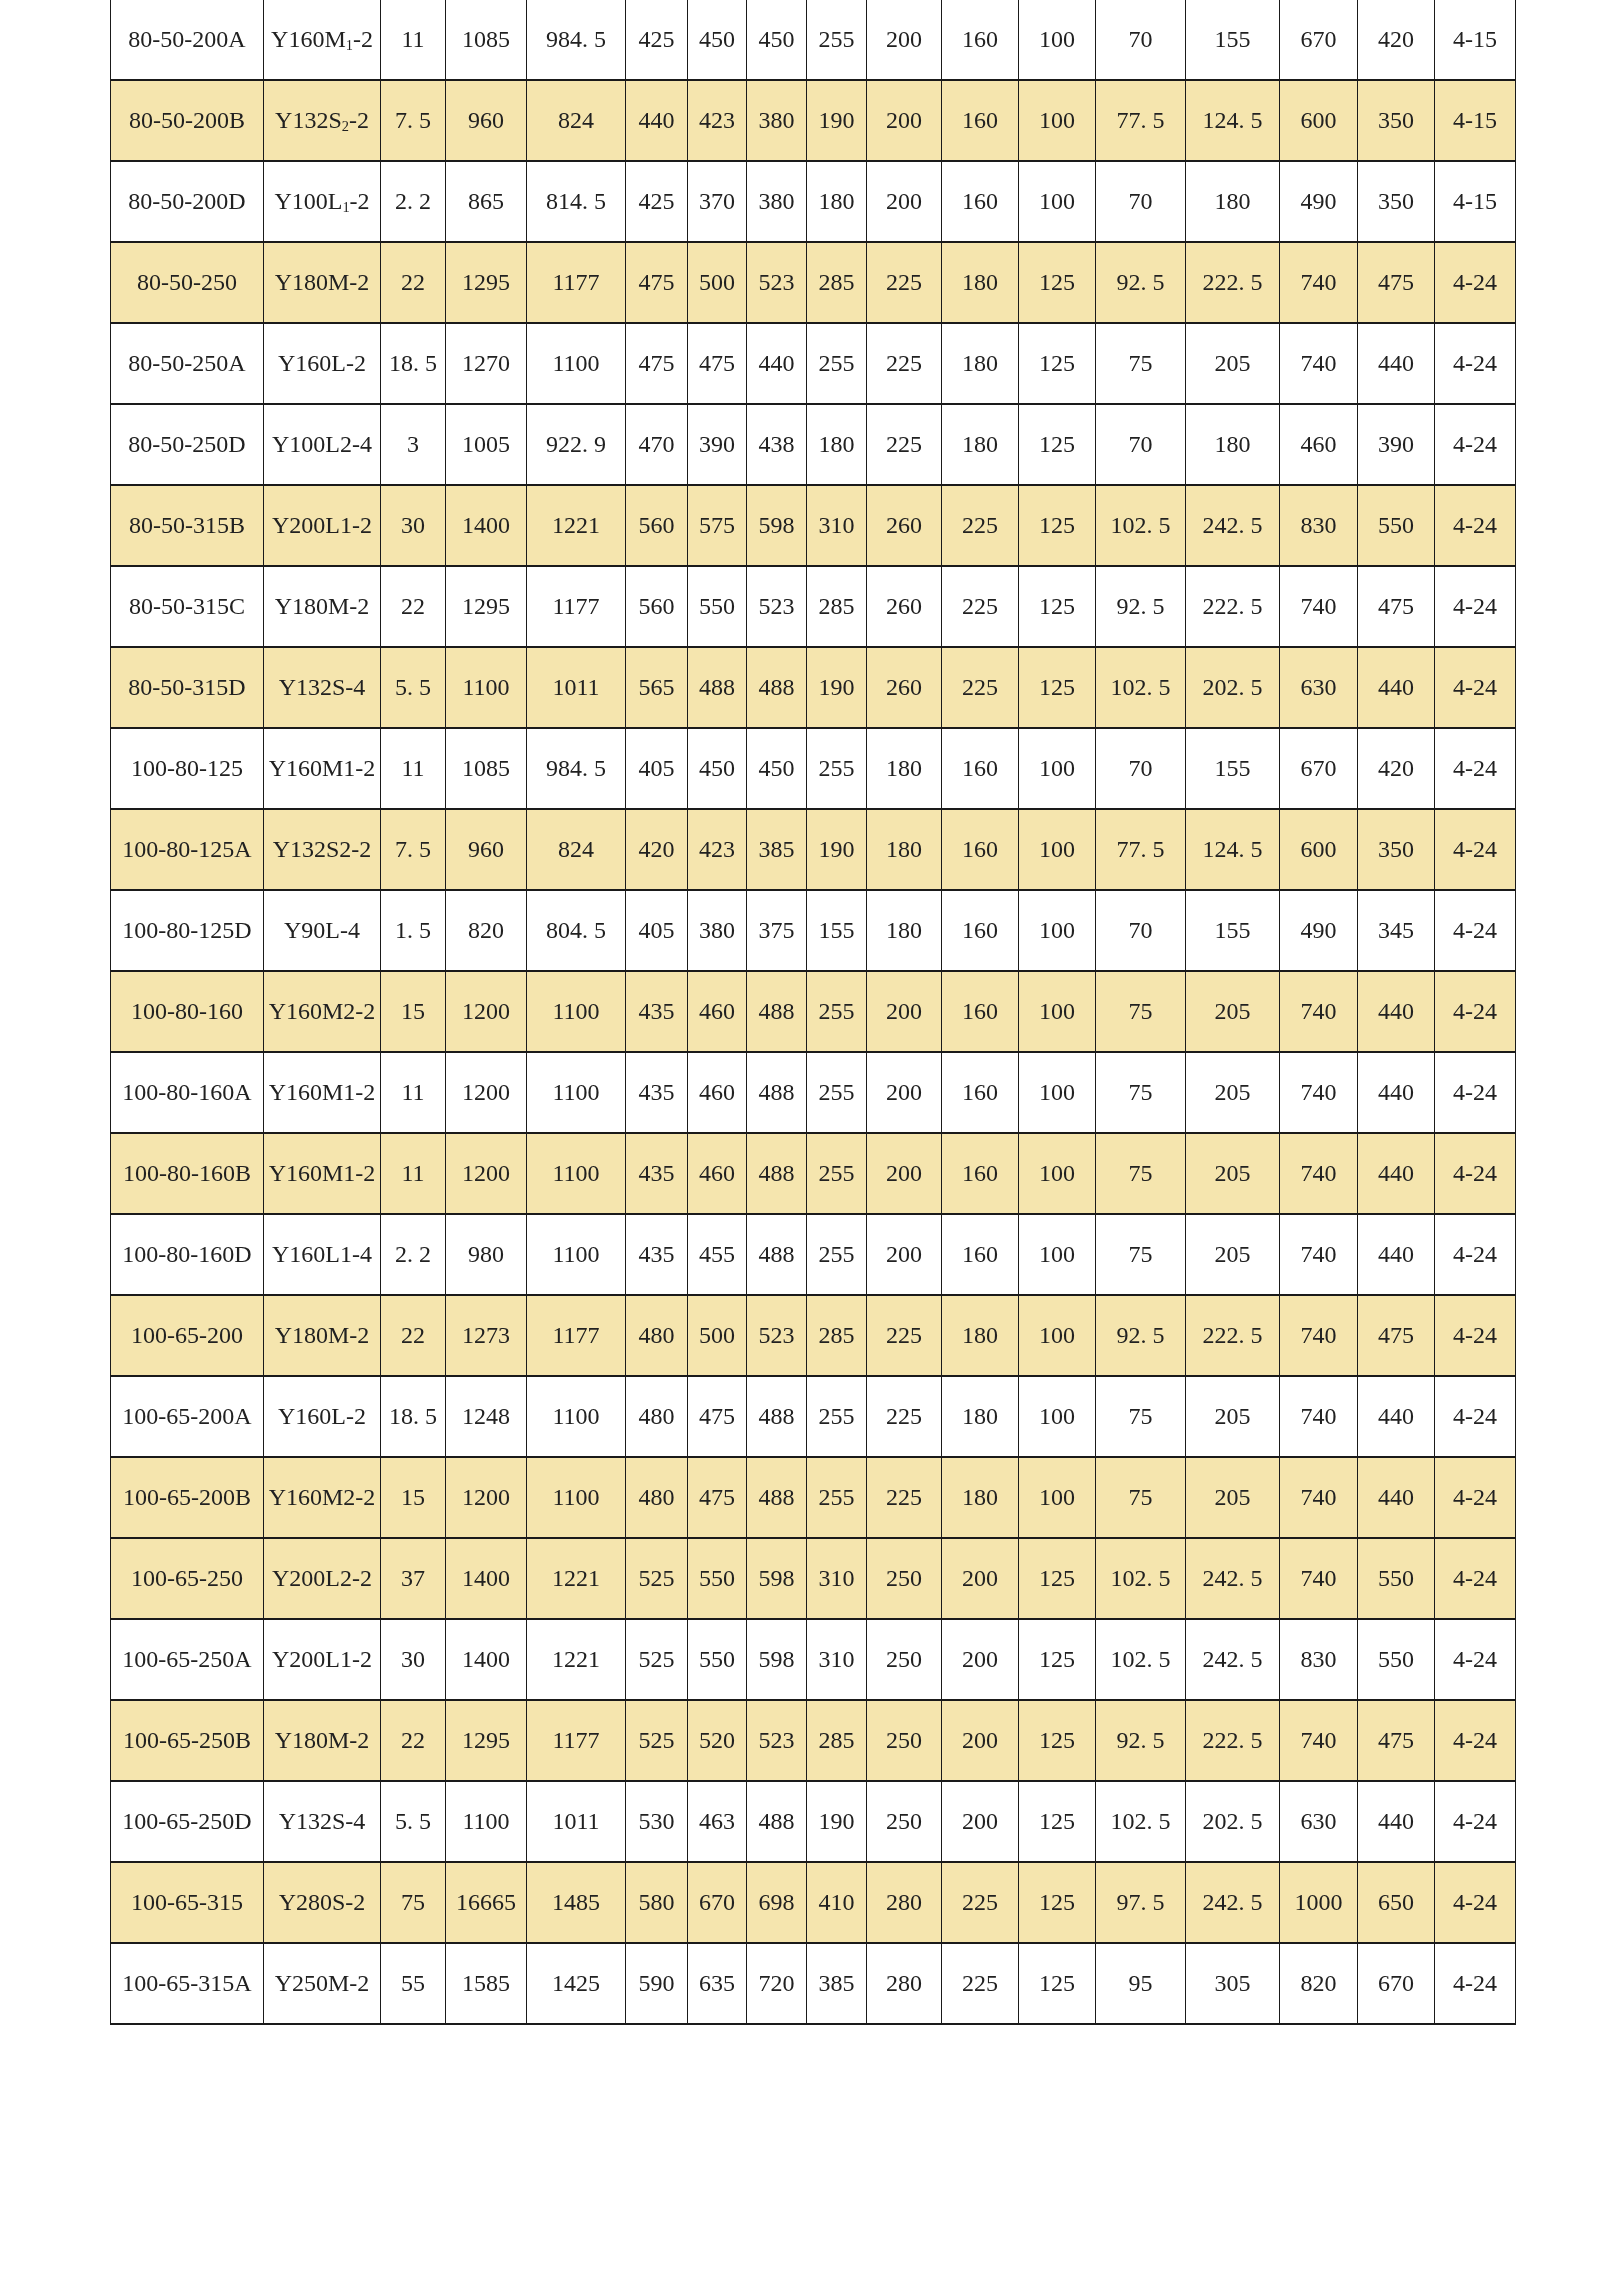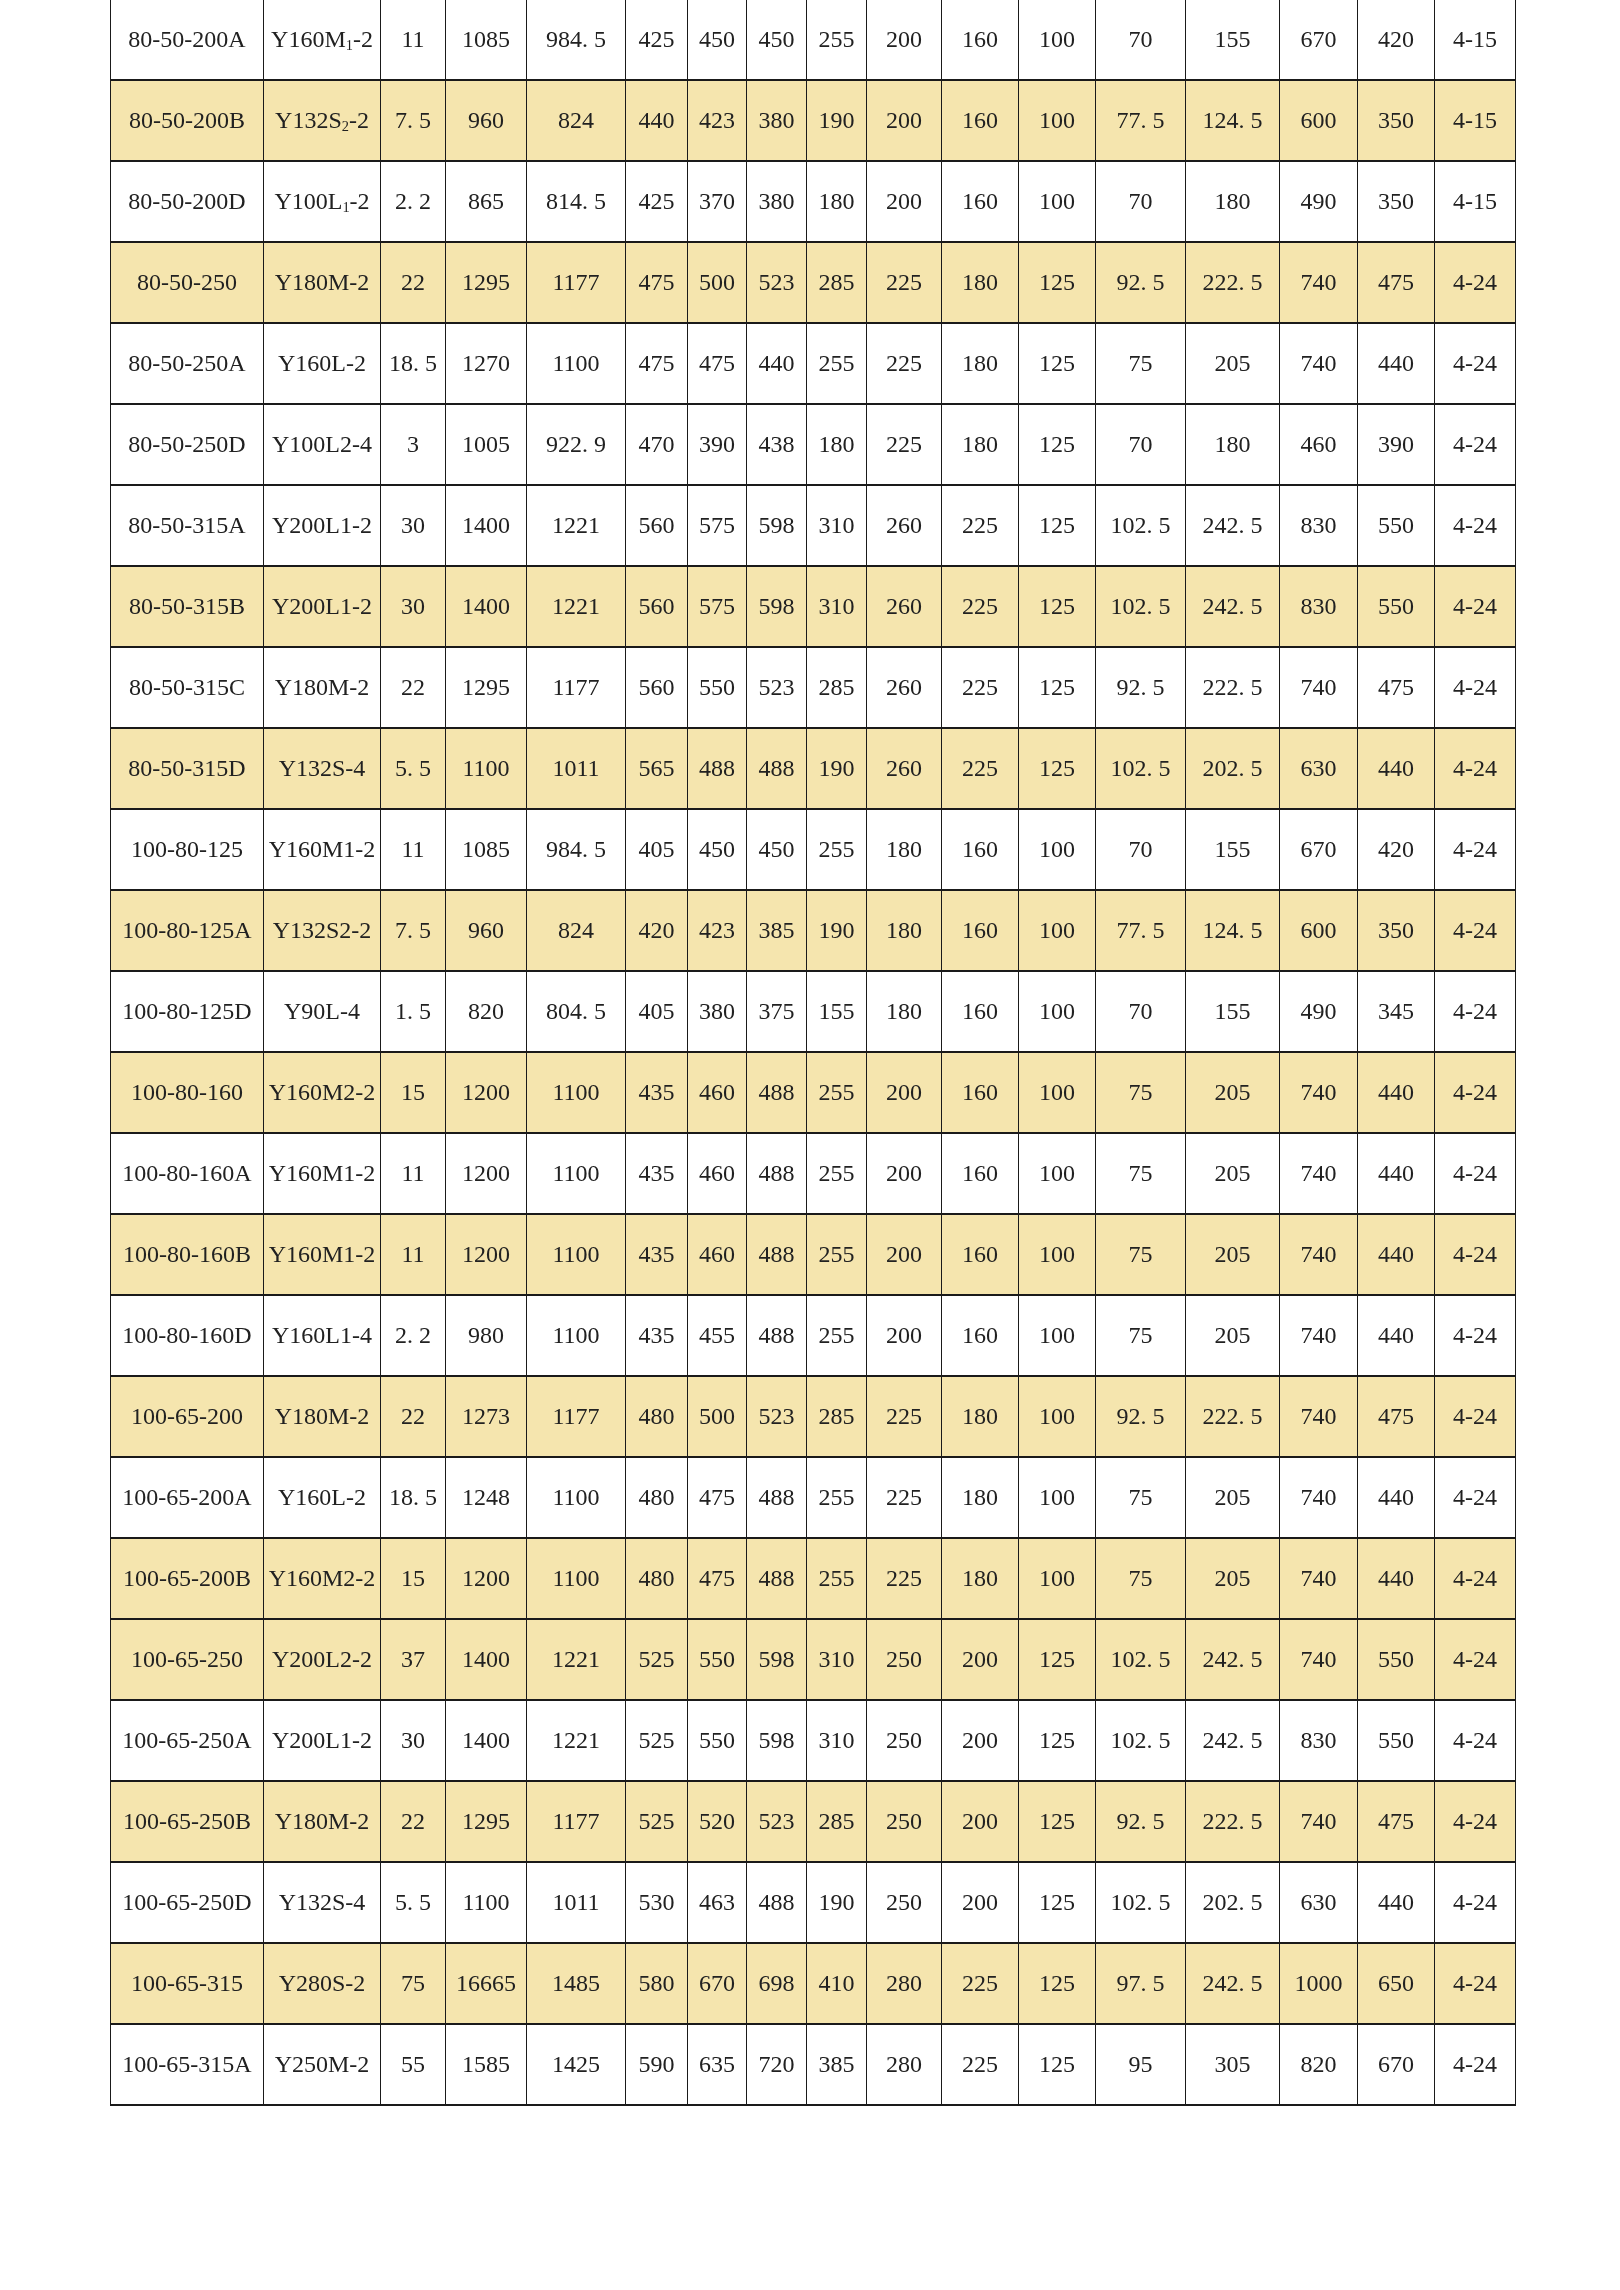--- a/index.html
+++ b/index.html
@@ -183,39 +183,20 @@
           <td>180</td>
           <td>225</td>
           <td>180</td>
           <td>125</td>
           <td>70</td>
           <td>180</td>
           <td>460</td>
           <td>390</td>
           <td>4-24</td>
         </tr>
-        <tr class="plain">
-          <td>80-50-315A</td>
-          <td>Y200L1-2</td>
-          <td>30</td>
-          <td>1400</td>
-          <td>1221</td>
-          <td>560</td>
-          <td>575</td>
-          <td>598</td>
-          <td>310</td>
-          <td>260</td>
-          <td>225</td>
-          <td>125</td>
-          <td>102. 5</td>
-          <td>242. 5</td>
-          <td>830</td>
-          <td>550</td>
-          <td>4-24</td>
-        </tr>
         <tr class="shaded">
           <td>80-50-315B</td>
           <td>Y200L1-2</td>
           <td>30</td>
           <td>1400</td>
           <td>1221</td>
           <td>560</td>
           <td>575</td>
           <td>598</td>
           <td>310</td>

